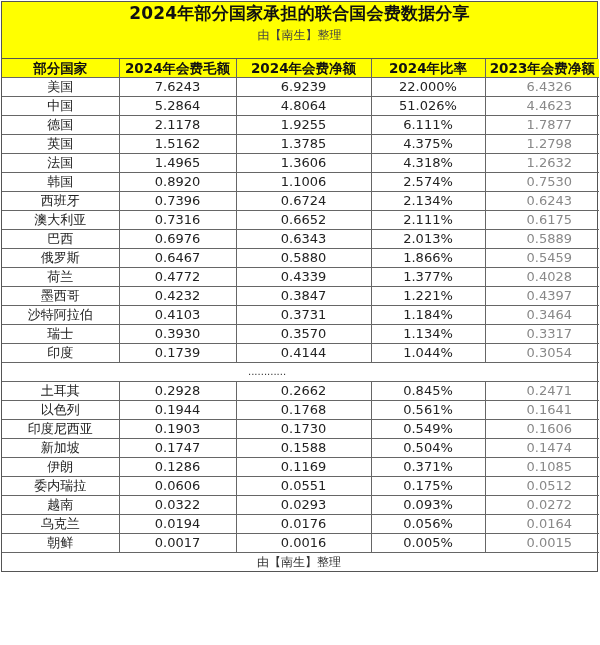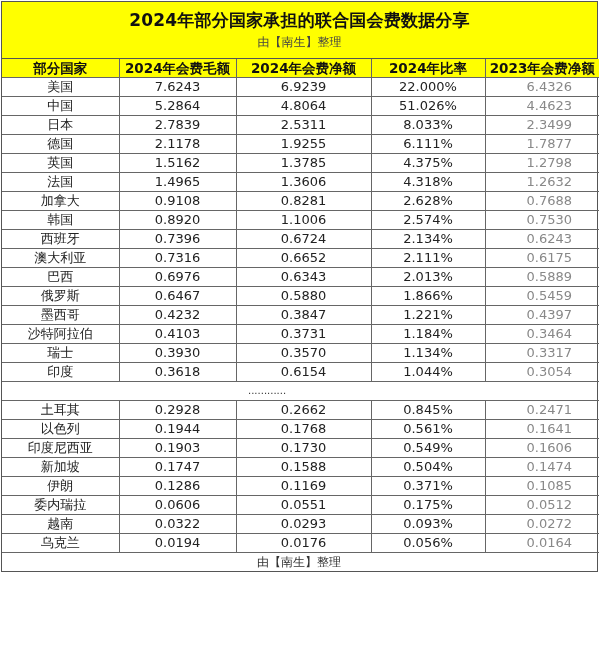--- a/index.html
+++ b/index.html
@@ -1,18 +1,18 @@
 <!DOCTYPE html>
 <html><head>
 <meta charset="utf-8">
 <style>
   html, body { margin: 0; padding: 0; background: #ffffff; }
   body { width: 600px; height: 645px; overflow: hidden; font-family: "DejaVu Sans", "Liberation Sans", sans-serif; color: #222; }
   .sheet { position: absolute; left: 1px; top: 1px; width: 597px; border: 1px solid #555; box-sizing: border-box; }
-  .title-block { background: #ffff00; height: 57px; border-bottom: 1px solid #555; text-align: center; box-sizing: border-box; padding-top: 7px; }
+  .title-block { background: #ffff00; height: 57px; border-bottom: 1px solid #555; text-align: center; box-sizing: border-box; }
   .title { font-size: 17px; font-weight: bold; color: #111; line-height: 22px; letter-spacing: 0.2px; }
   .subtitle { font-size: 12px; color: #444; line-height: 18px; margin-top: 2px; }
   table { border-collapse: collapse; width: 100%; table-layout: fixed; }
   th, td { border: 1px solid #666; text-align: center; padding: 0; height: 18px; line-height: 18px; font-size: 13px; white-space: nowrap; overflow: hidden; }
   th { background: #ffff00; font-weight: bold; font-size: 13.5px; color: #111; }
   tr:first-child th { border-top: none; }
   th:first-child, td:first-child { border-left: none; }
   th:last-child, td:last-child { border-right: none; }
   td.prev { color: #888; padding-left: 14px; }
   td.ellipsis { text-align: left; padding-left: 246px; font-size: 10px; letter-spacing: 0px; color: #333; height: 18px; }
@@ -53,27 +53,20 @@
           <td class="prev">6.4326</td>
         </tr>
         <tr>
           <td>中国</td>
           <td>5.2864</td>
           <td>4.8064</td>
           <td>51.026%</td>
           <td class="prev">4.4623</td>
         </tr>
         <tr>
-          <td>日本</td>
-          <td>2.7839</td>
-          <td>2.5311</td>
-          <td>8.033%</td>
-          <td class="prev">2.3499</td>
-        </tr>
-        <tr>
           <td>德国</td>
           <td>2.1178</td>
           <td>1.9255</td>
           <td>6.111%</td>
           <td class="prev">1.7877</td>
         </tr>
         <tr>
           <td>英国</td>
           <td>1.5162</td>
           <td>1.3785</td>
@@ -81,27 +74,20 @@
           <td class="prev">1.2798</td>
         </tr>
         <tr>
           <td>法国</td>
           <td>1.4965</td>
           <td>1.3606</td>
           <td>4.318%</td>
           <td class="prev">1.2632</td>
         </tr>
         <tr>
-          <td>加拿大</td>
-          <td>0.9108</td>
-          <td>0.8281</td>
-          <td>2.628%</td>
-          <td class="prev">0.7688</td>
-        </tr>
-        <tr>
           <td>韩国</td>
           <td>0.8920</td>
           <td>1.1006</td>
           <td>2.574%</td>
           <td class="prev">0.7530</td>
         </tr>
         <tr>
           <td>西班牙</td>
           <td>0.7396</td>
           <td>0.6724</td>
@@ -123,20 +109,27 @@
           <td class="prev">0.5889</td>
         </tr>
         <tr>
           <td>俄罗斯</td>
           <td>0.6467</td>
           <td>0.5880</td>
           <td>1.866%</td>
           <td class="prev">0.5459</td>
         </tr>
         <tr>
+          <td>荷兰</td>
+          <td>0.4772</td>
+          <td>0.4339</td>
+          <td>1.377%</td>
+          <td class="prev">0.4028</td>
+        </tr>
+        <tr>
           <td>墨西哥</td>
           <td>0.4232</td>
           <td>0.3847</td>
           <td>1.221%</td>
           <td class="prev">0.4397</td>
         </tr>
         <tr>
           <td>沙特阿拉伯</td>
           <td>0.4103</td>
           <td>0.3731</td>
@@ -145,22 +138,22 @@
         </tr>
         <tr>
           <td>瑞士</td>
           <td>0.3930</td>
           <td>0.3570</td>
           <td>1.134%</td>
           <td class="prev">0.3317</td>
         </tr>
         <tr>
           <td>印度</td>
-          <td>0.3618</td>
-          <td>0.6154</td>
+          <td>0.1739</td>
+          <td>0.4144</td>
           <td>1.044%</td>
           <td class="prev">0.3054</td>
         </tr>
       </tbody>
     <tbody>
       <tr>
         <td colspan="5" class="ellipsis">............</td>
       </tr>
     </tbody>
     <tbody id="tbody-bottom">
@@ -212,20 +205,27 @@
           <td>0.0293</td>
           <td>0.093%</td>
           <td class="prev">0.0272</td>
         </tr>
         <tr>
           <td>乌克兰</td>
           <td>0.0194</td>
           <td>0.0176</td>
           <td>0.056%</td>
           <td class="prev">0.0164</td>
+        </tr>
+        <tr>
+          <td>朝鲜</td>
+          <td>0.0017</td>
+          <td>0.0016</td>
+          <td>0.005%</td>
+          <td class="prev">0.0015</td>
         </tr>
       </tbody>
     <tfoot>
       <tr>
         <td colspan="5" class="footer">由【南生】整理</td>
       </tr>
     </tfoot>
   </table>
 </div>
 

